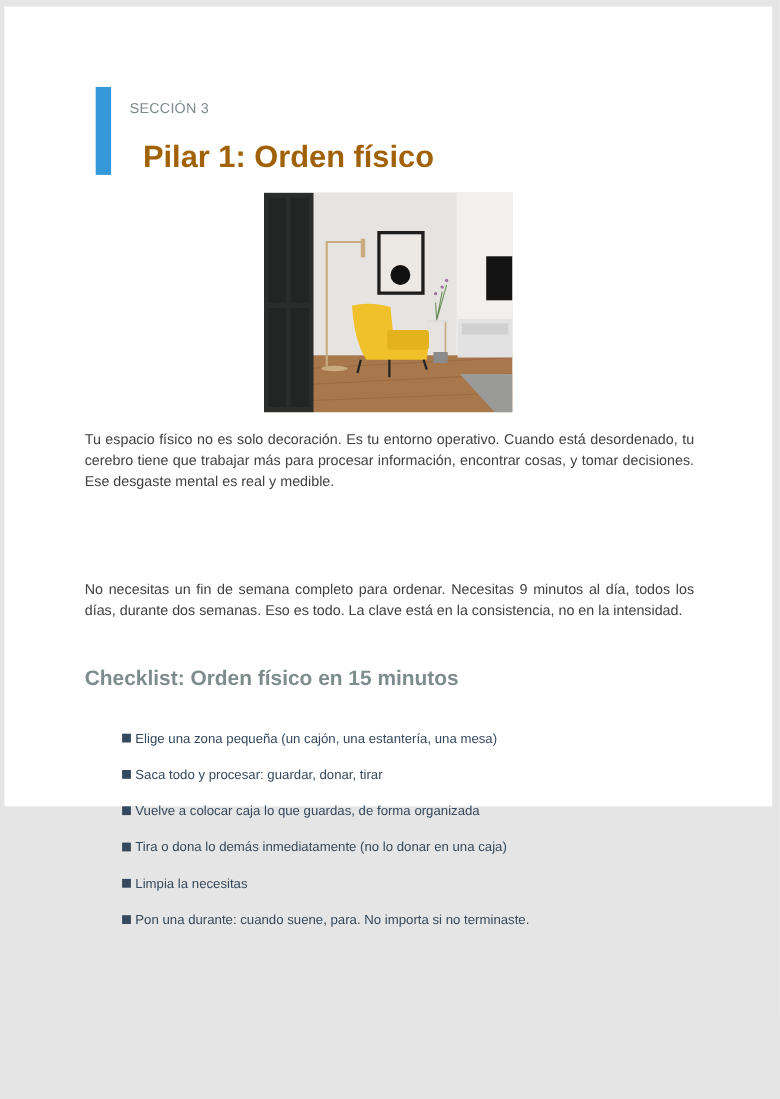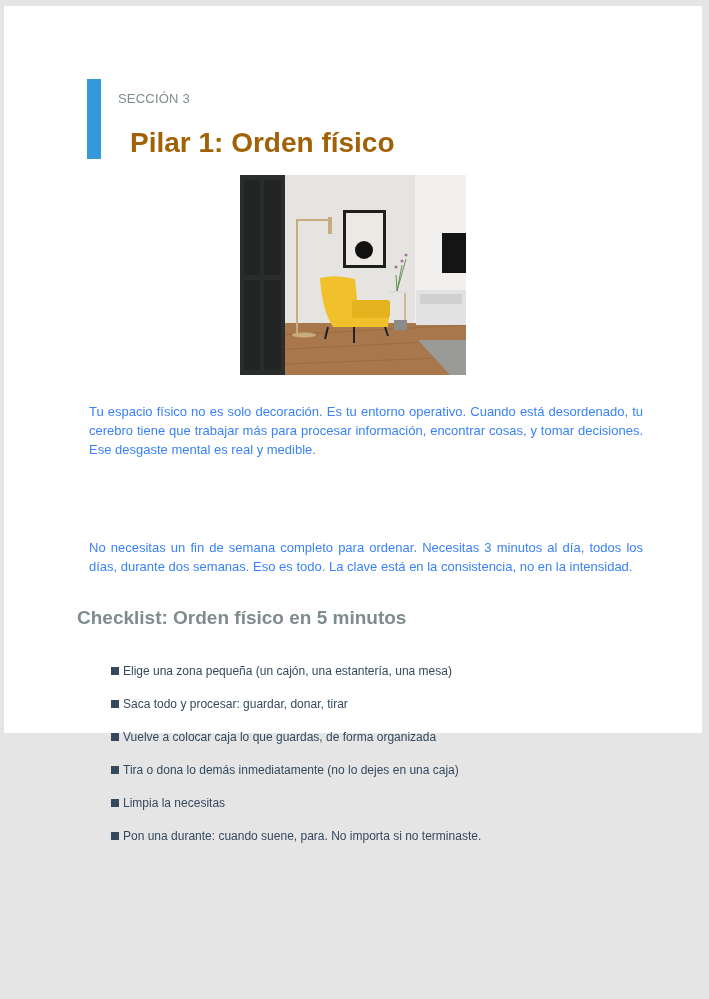--- a/index.html
+++ b/index.html
@@ -24,21 +24,21 @@
   .page-title {
     position:absolute; left:31px; top:36px; font-size:28px; font-weight:bold;
     color:#a16207; white-space:nowrap; margin:12px;
   }
   .hero-image {
     position:absolute; left:236px; top:169px; width:226px; height:200px;
     overflow:hidden; background:#e8e6e3;
   }
   .para {
     position:absolute; left:73px; width:554px; font-size:13px; line-height:19px;
-    color:#3b82f6; margin:12px; text-align:justify;
+    color:#404040; margin:0; text-align:justify;
   }
   .h2 {
     position:absolute; left:73px; font-size:19px; font-weight:bold; color:#7f8c8d; margin:0;
     white-space:nowrap;
   }
   .checklist { position:absolute; left:95px; top:646px; margin:12px; padding:0; list-style:none; }
   .checklist li {
     height:33px; font-size:12px; color:#34495e; display:flex; align-items:flex-start; white-space:nowrap;
   }
   .bullet {
@@ -97,40 +97,40 @@
 
       <rect x="202" y="58" width="24" height="40" fill="#141414"></rect>
 
       <rect x="176" y="115" width="50" height="35" fill="#e2e2e2"></rect>
       <rect x="180" y="119" width="42" height="10" fill="#d0d0d0"></rect>
     </svg>
   </div>
 
   <p class="para" style="top:384px;">Tu espacio físico no es solo decoración. Es tu entorno operativo. Cuando está desordenado, tu cerebro tiene que trabajar más para procesar información, encontrar cosas, y tomar decisiones. Ese desgaste mental es real y medible.</p>
 
-  <p class="para" style="top:520px;">No necesitas un fin de semana completo para ordenar. Necesitas 3 minutos al día, todos los días, durante dos semanas. Eso es todo. La clave está en la consistencia, no en la intensidad.</p>
+  <p class="para" style="top:520px;">No necesitas un fin de semana completo para ordenar. Necesitas 9 minutos al día, todos los días, durante dos semanas. Eso es todo. La clave está en la consistencia, no en la intensidad.</p>
 
-  <h2 class="h2" style="top:601px;">Checklist: Orden físico en 5 minutos</h2>
+  <h2 class="h2" style="top:601px;">Checklist: Orden físico en 15 minutos</h2>
 
   <ul class="checklist">
     <li>
         <span class="bullet"></span>
         <span>Elige una zona pequeña (un cajón, una estantería, una mesa)</span>
       </li>
     <li>
         <span class="bullet"></span>
         <span>Saca todo y procesar: guardar, donar, tirar</span>
       </li>
     <li>
         <span class="bullet"></span>
         <span>Vuelve a colocar caja lo que guardas, de forma organizada</span>
       </li>
     <li>
         <span class="bullet"></span>
-        <span>Tira o dona lo demás inmediatamente (no lo dejes en una caja)</span>
+        <span>Tira o dona lo demás inmediatamente (no lo donar en una caja)</span>
       </li>
     <li>
         <span class="bullet"></span>
         <span>Limpia la necesitas</span>
       </li>
     <li>
         <span class="bullet"></span>
         <span>Pon una durante: cuando suene, para. No importa si no terminaste.</span>
       </li>
   </ul>

